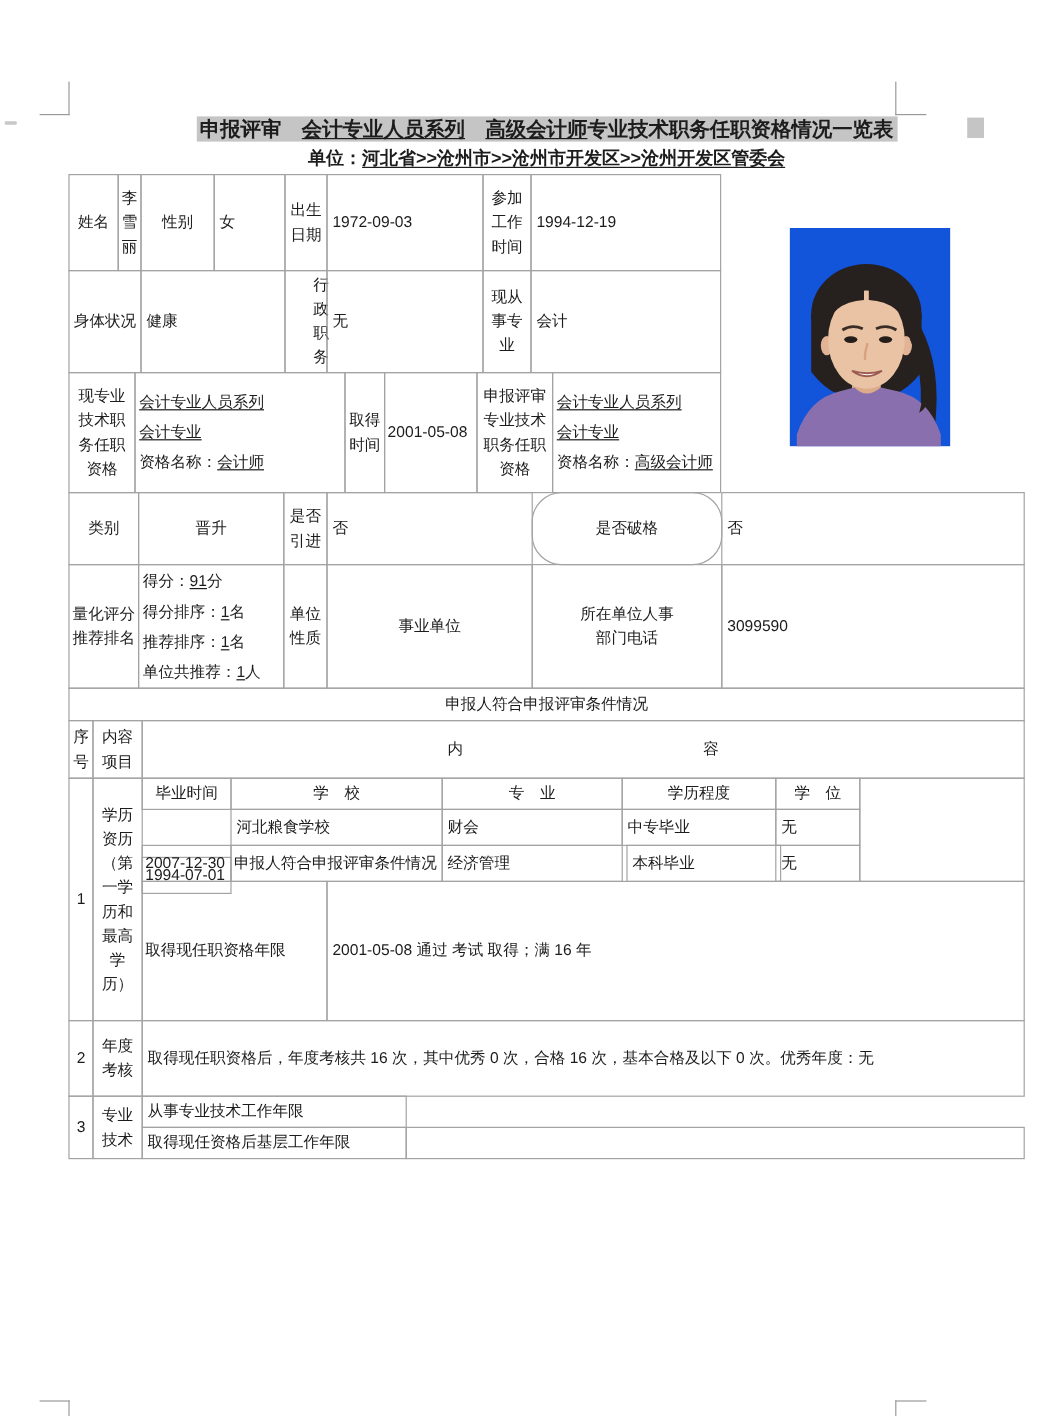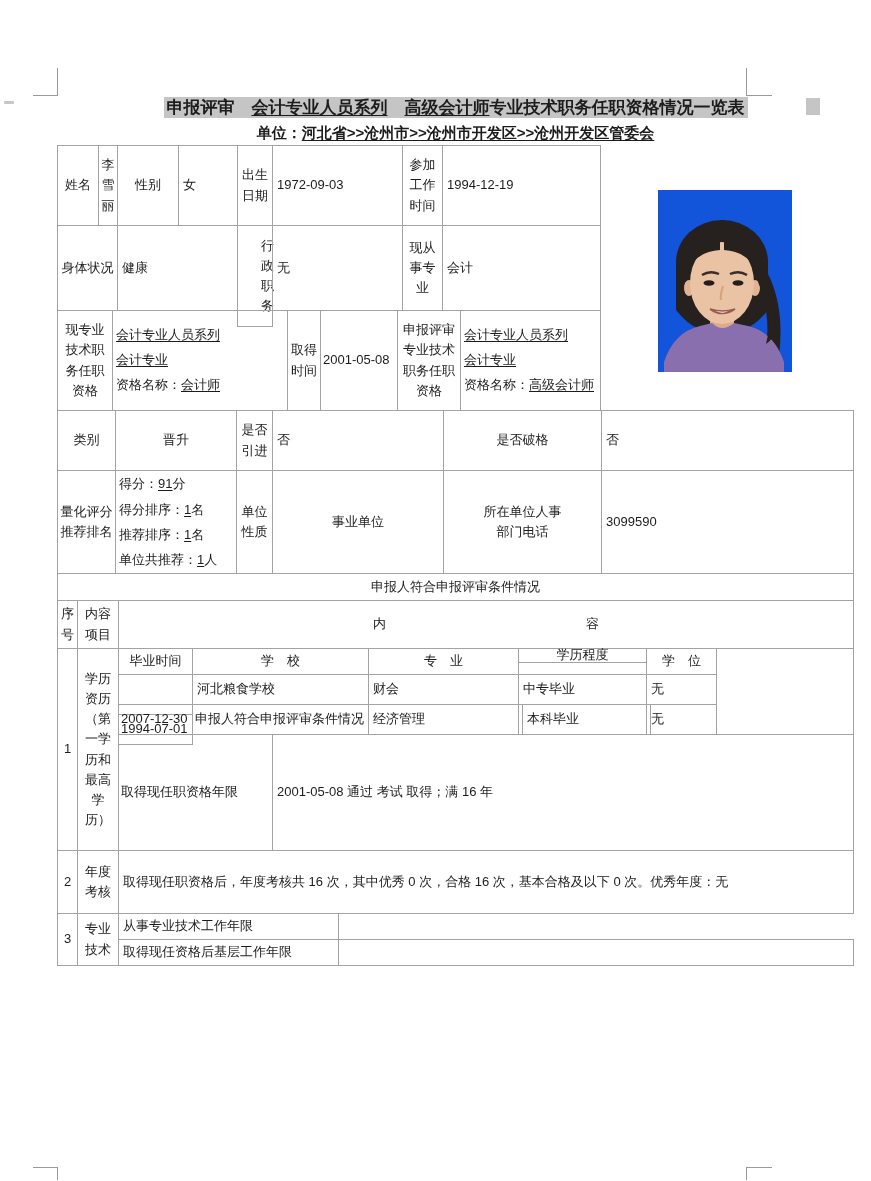--- a/index.html
+++ b/index.html
@@ -76,21 +76,21 @@
   <div class="cell vleft" style="left:442px;top:145px;width:159px;height:81px;">
       <span>1994-12-19</span>
     </div>
 
   <div class="cell" style="left:57px;top:225px;width:61px;height:86px;">
       <span>身体状况</span>
     </div>
   <div class="cell vleft" style="left:117px;top:225px;width:121px;height:86px;">
       <span>健康</span>
     </div>
-  <div class="cell" style="left:237px;top:225px;width:36px;height:102px;padding-left:25px;">
+  <div class="cell" style="left:237px;top:225px;width:36px;height:86px;padding-left:25px;">
       <span class="iw w30">行政职务</span>
     </div>
   <div class="cell vleft" style="left:272px;top:225px;width:131px;height:86px;">
       <span>无</span>
     </div>
   <div class="cell" style="left:402px;top:225px;width:41px;height:86px;">
       <span class="iw w28">现从事专业</span>
     </div>
   <div class="cell vleft" style="left:442px;top:225px;width:159px;height:86px;">
       <span>会计</span>
@@ -146,21 +146,21 @@
     </div>
   <div class="cell" style="left:115px;top:410px;width:122px;height:61px;">
       <span>晋升</span>
     </div>
   <div class="cell" style="left:236px;top:410px;width:37px;height:61px;">
       <span class="iw w30">是否引进</span>
     </div>
   <div class="cell vleft" style="left:272px;top:410px;width:172px;height:61px;">
       <span>否</span>
     </div>
-  <div class="cell" style="left:443px;top:410px;width:159px;height:61px;">
+  <div class="cell" style="left:443px;top:410px;width:159px;height:61px;border-radius:25px;">
       <span>是否破格</span>
     </div>
   <div class="cell vleft" style="left:601px;top:410px;width:253px;height:61px;">
       <span>否</span>
     </div>
 
   <div class="cell" style="left:57px;top:470px;width:59px;height:104px;">
       <span class="iw w56">量化评分推荐排名</span>
     </div>
   <div class="cell col" style="left:115px;top:470px;width:122px;height:104px;">
@@ -206,21 +206,21 @@
 
   <div class="cell" style="left:118px;top:648px;width:75px;height:27px;">
       <span>毕业时间</span>
     </div>
   <div class="cell" style="left:192px;top:648px;width:177px;height:27px;">
       <span>学　校</span>
     </div>
   <div class="cell" style="left:368px;top:648px;width:151px;height:27px;">
       <span>专　业</span>
     </div>
-  <div class="cell" style="left:518px;top:648px;width:129px;height:15px;">
+  <div class="cell" style="left:518px;top:648px;width:129px;height:27px;">
       <span>学历程度</span>
     </div>
   <div class="cell" style="left:646px;top:648px;width:71px;height:27px;">
       <span>学　位</span>
     </div>
   <div class="cell" style="left:716px;top:648px;width:138px;height:87px;"></div>
 
   <div class="cell vleft" style="left:118px;top:674px;width:75px;height:31px;padding-left:2px;margin-top:40px;">
       <span>1994-07-01</span>
     </div>

